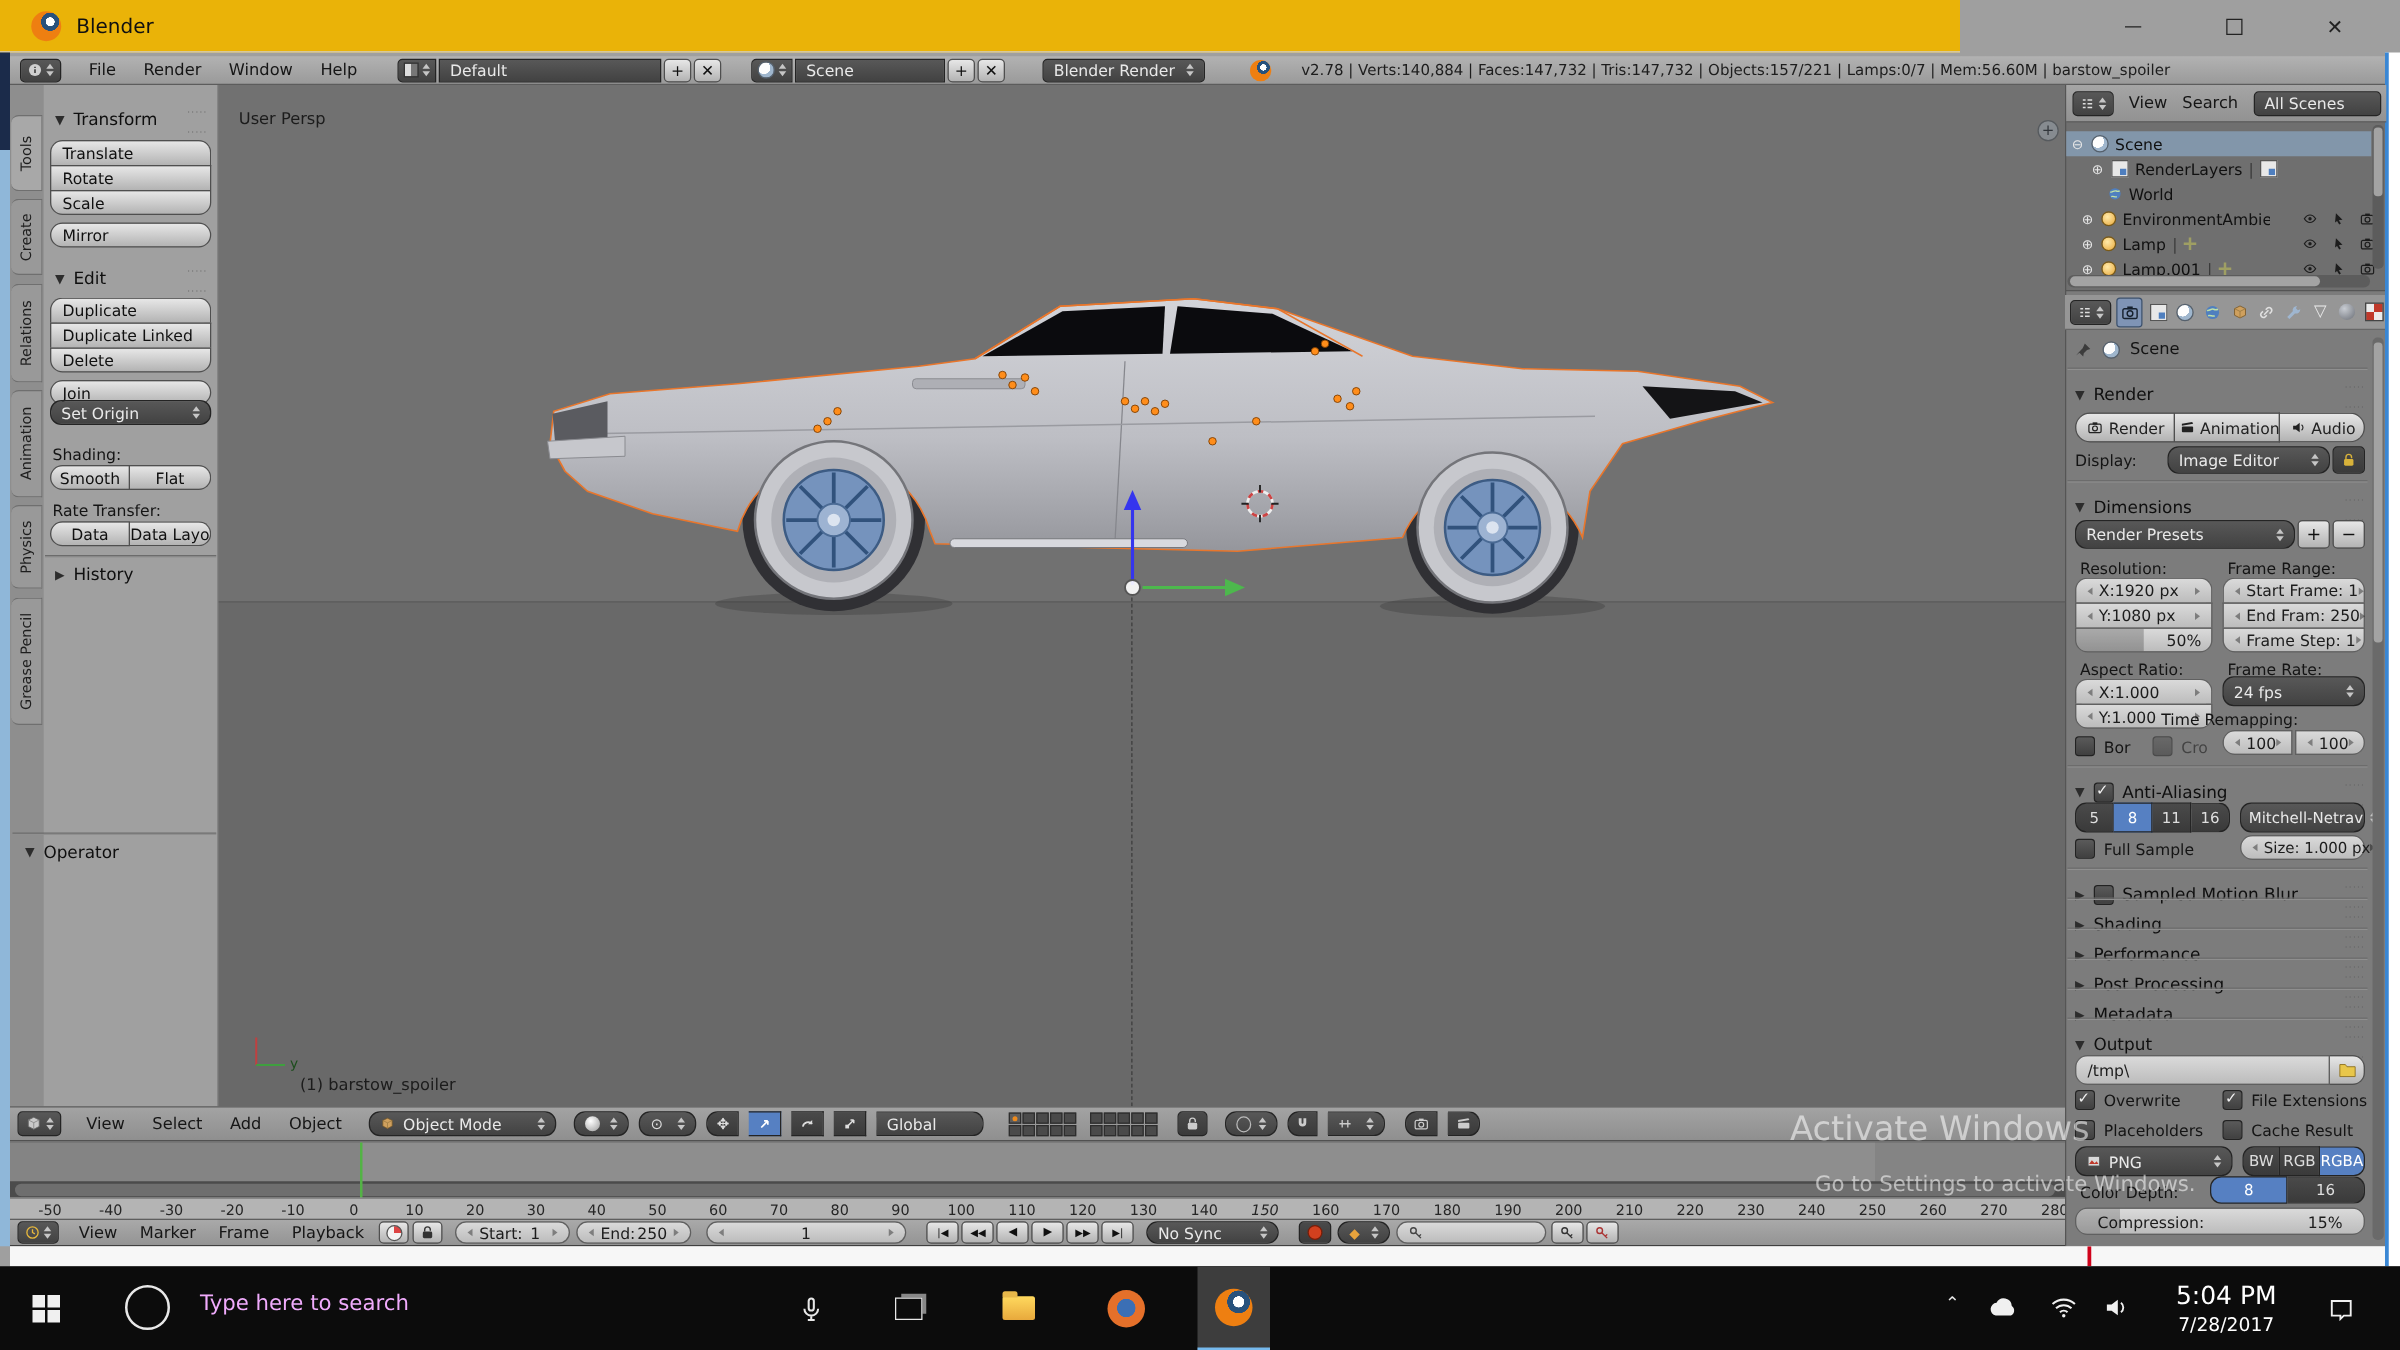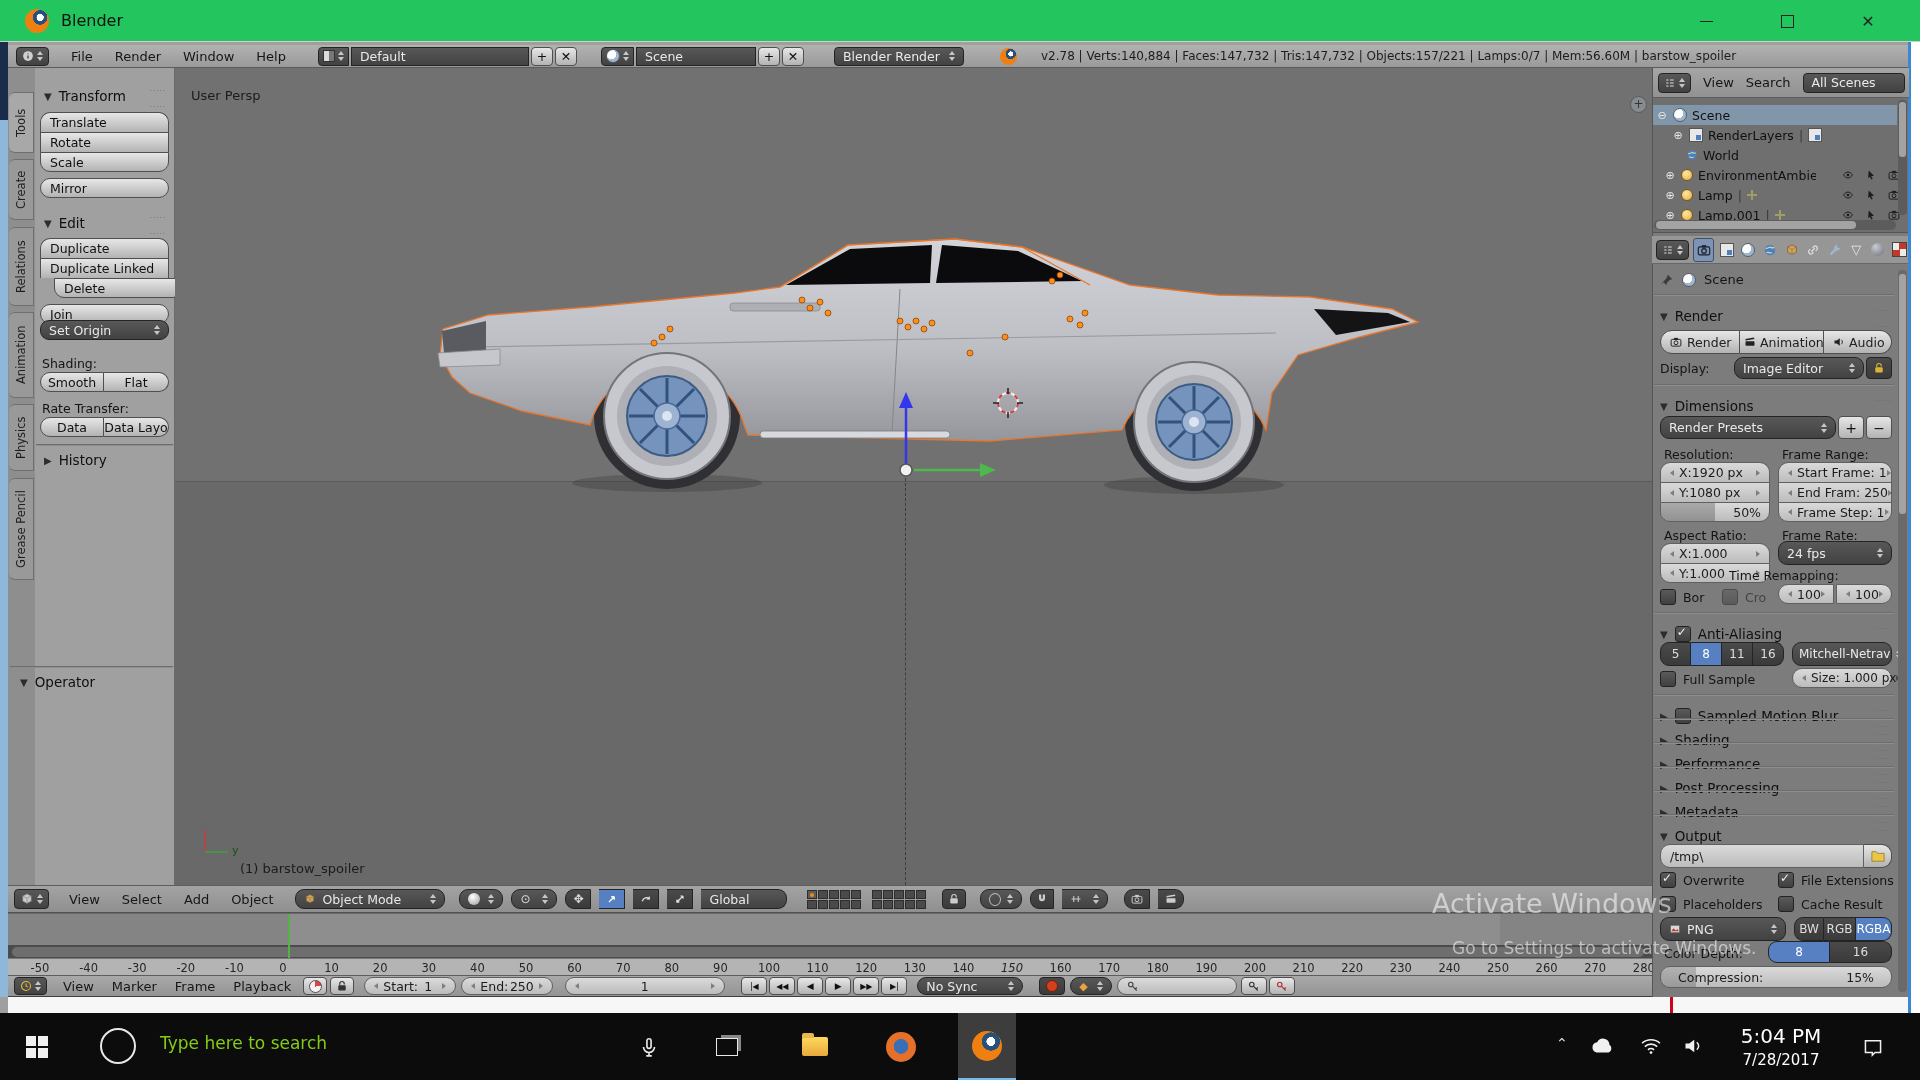--- a/index.html
+++ b/index.html
@@ -186,21 +186,21 @@
         <path d="M11 2a4 4 0 00-3.9 4.9L2 12l2 2 5.1-5.1A4 4 0 0014 5l-2.2 1L10 4.2z" fill="currentColor"></path>
       </symbol>
 <symbol id="i-link" viewBox="0 0 16 16">
         <path d="M6 10l4-4M5 7L3.5 8.5a2.5 2.5 0 003.5 3.5L8.5 10.5M7.5 5.5L9 4a2.5 2.5 0 013.5 3.5L11 9" fill="none" stroke="currentColor" stroke-width="1.4"></path>
       </symbol>
 </defs>
 </svg>
 
 <div id="screen">
 
-  <div class="abs flex" style="left:0;top:0;width:1920px;height:42px;background:#22c55e;border-bottom:1px solid #cfcfcf;">
+  <div class="abs flex" style="left:0;top:0;width:1568px;height:42px;background:#eab308;border-bottom:1px solid #cfcfcf;">
     <div class="blogo" style="width:24px;height:24px;margin-left:25px;"></div>
     <span style="margin-left:12px;font-size:16px;color:#111;">Blender</span>
     <div class="abs wbtn" style="left:1676px;top:0;">
       <span style="width:13px;border-top:1.6px solid #222;display:block;"></span>
     </div>
     <div class="abs wbtn" style="left:1757px;top:0;">
       <span style="width:11px;height:11px;border:1.5px solid #222;display:block;"></span>
     </div>
     <div class="abs wbtn" style="left:1838px;top:0;">
       <span style="font-size:16px;color:#222;">✕</span>
@@ -283,21 +283,21 @@
   <div class="abs btn grpB" style="left:40px;top:152px;width:129px;height:20px;">Scale</div>
   <div class="abs btn" style="left:40px;top:178px;width:129px;height:20px;border-radius:10px;">Mirror</div>
 
   <div class="abs phead" style="left:44px;top:207px;width:122px;">
     <span class="tri">▼</span>
       <span>Edit</span>
     <span class="dots" style="margin-left:auto;"></span>
   </div>
   <div class="abs btn grpT" style="left:40px;top:238px;width:129px;height:20px;">Duplicate</div>
   <div class="abs btn grpM" style="left:40px;top:258px;width:129px;height:20px;">Duplicate Linked</div>
-  <div class="abs btn grpB" style="left:54px;top:278px;width:129px;height:20px;">Delete</div>
+  <div class="abs btn grpB" style="left:40px;top:278px;width:129px;height:20px;">Delete</div>
   <div class="abs btn" style="left:40px;top:304px;width:129px;height:20px;border-radius:10px;">Join</div>
   <div class="abs ddn" style="left:40px;top:320px;width:129px;height:20px;">
     <span>Set Origin</span>
     <span class="uds">
         <i class="u"></i>
         <i class="d"></i>
       </span>
   </div>
   <span class="abs lbl" style="left:42px;top:356px;">Shading:</span>
   <div class="abs btn ctr" style="left:40px;top:372px;width:64px;height:20px;border-radius:10px 0 0 10px;">Smooth</div>
@@ -1045,21 +1045,21 @@
   <div class="abs" style="left:0;top:1013px;width:1920px;height:67px;background:#0c0c0c;z-index:40;">
     <div class="abs tslot" style="left:8px;top:0;">
       <div class="winlogo">
           <div></div>
           <div></div>
           <div></div>
           <div></div>
         </div>
     </div>
     <div class="abs" style="left:100px;top:15px;width:36px;height:36px;border:2px solid #e8e8e8;border-radius:50%;"></div>
-    <span class="abs" style="left:160px;top:1033px;top:20px;font-size:17px;color:#84cc16;">Type here to search</span>
+    <span class="abs" style="left:160px;top:1033px;top:20px;font-size:17px;color:#f0abfc;">Type here to search</span>
     <div class="abs tslot" style="left:620px;top:0;color:#e8e8e8;">
       <svg style="width:22px;height:22px;">
           <use href="#i-mic"></use>
         </svg>
     </div>
     <div class="abs tslot" style="left:698px;top:0;">
       <span style="width:20px;height:16px;border:1.6px solid #e8e8e8;display:block;position:relative;background:#0c0c0c;box-shadow:4px -4px 0 -1px #888;"></span>
     </div>
     <div class="abs tslot" style="left:786px;top:0;">
       <div class="folder"></div>

